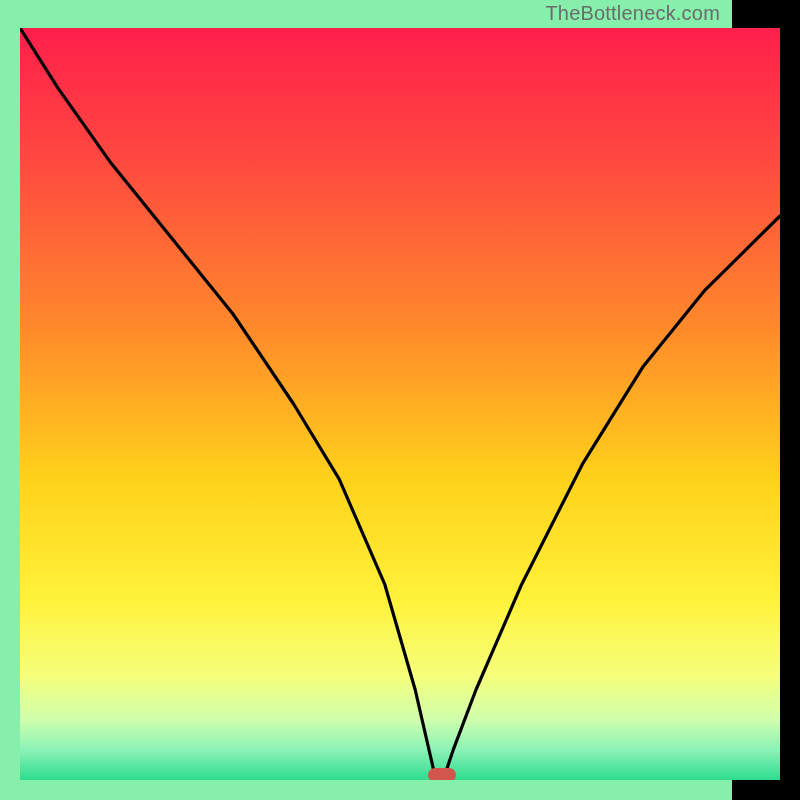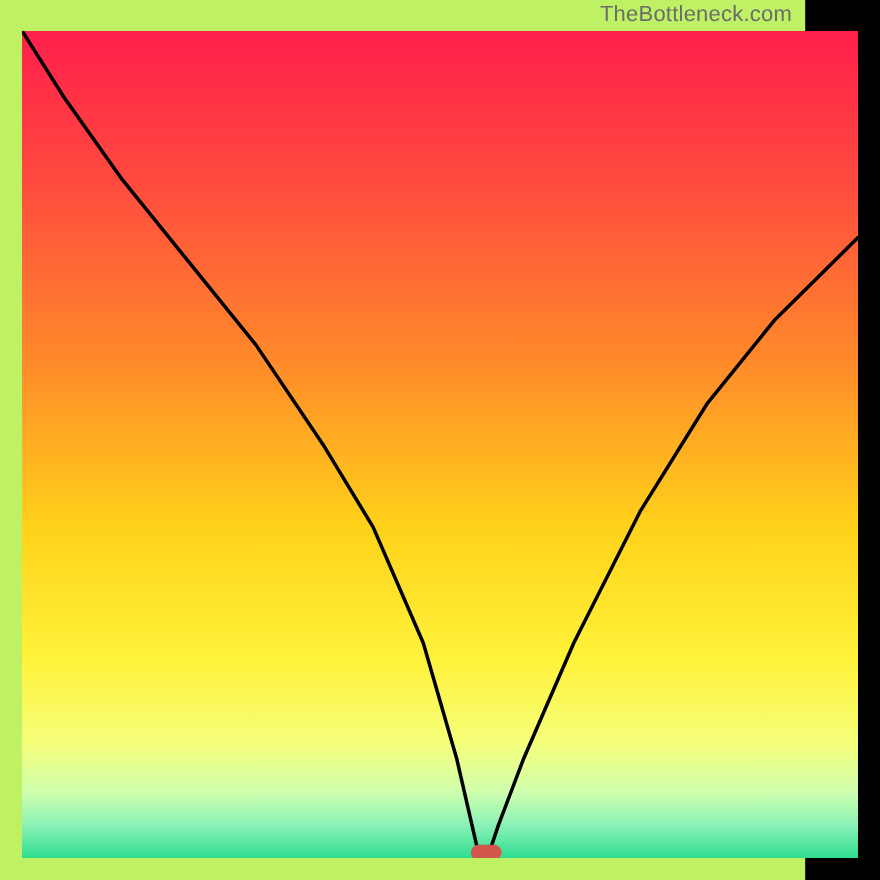--- a/index.html
+++ b/index.html
@@ -8,21 +8,21 @@
     width: 800px;
     height: 800px;
     background: #000;
     font-family: Arial, Helvetica, sans-serif;
     overflow: hidden;
   }
   .frame {
     position: relative;
     width: 732px;
     height: 800px;
-    background: #bef264;
+    background: #86efac;
   }
   .watermark {
     position: absolute;
     top: 2px;
     right: 12px;
     color: #6b6b6b;
     font-size: 20px;
     font-weight: 500;
     letter-spacing: 0.2px;
     z-index: 5;

